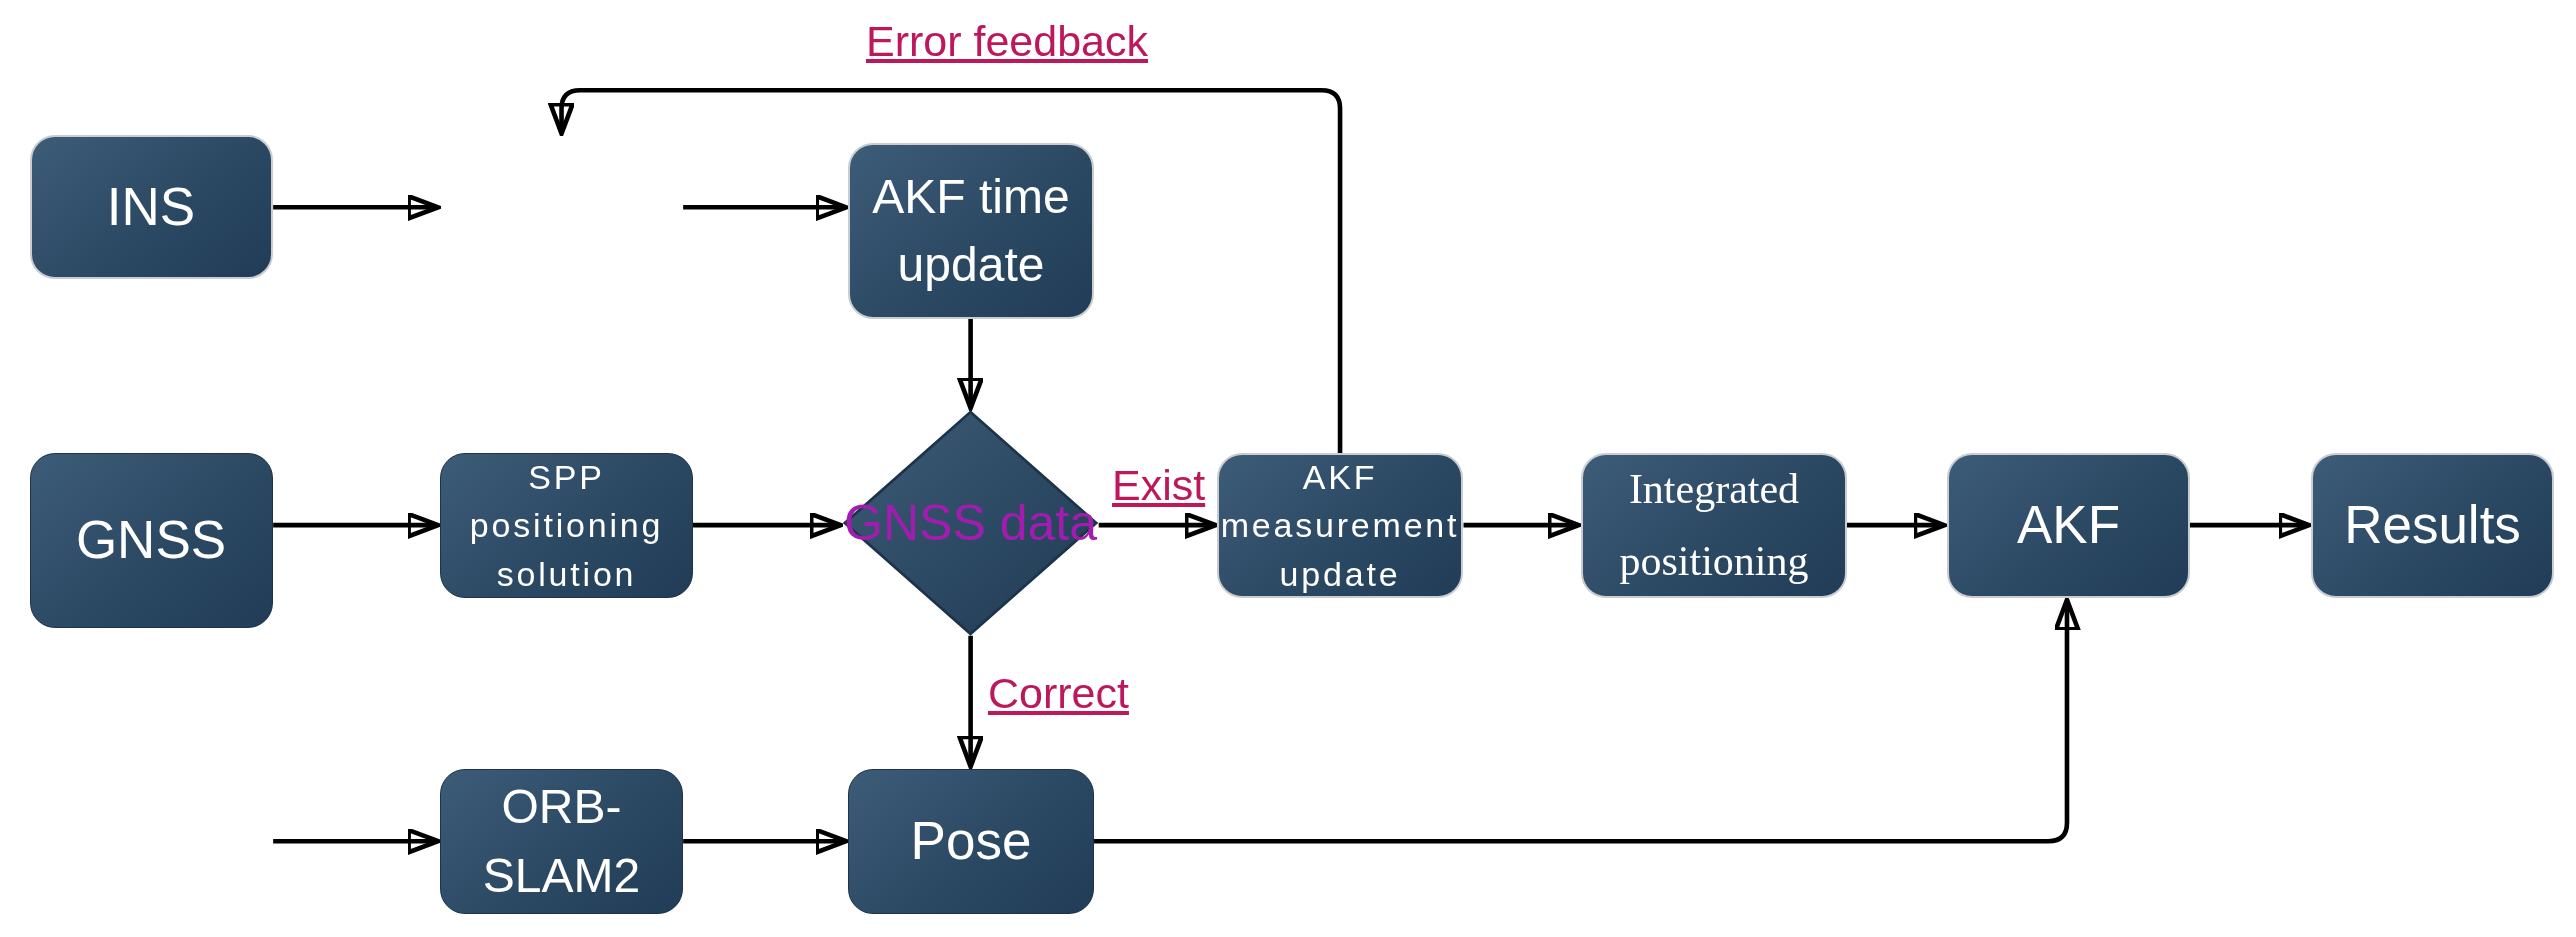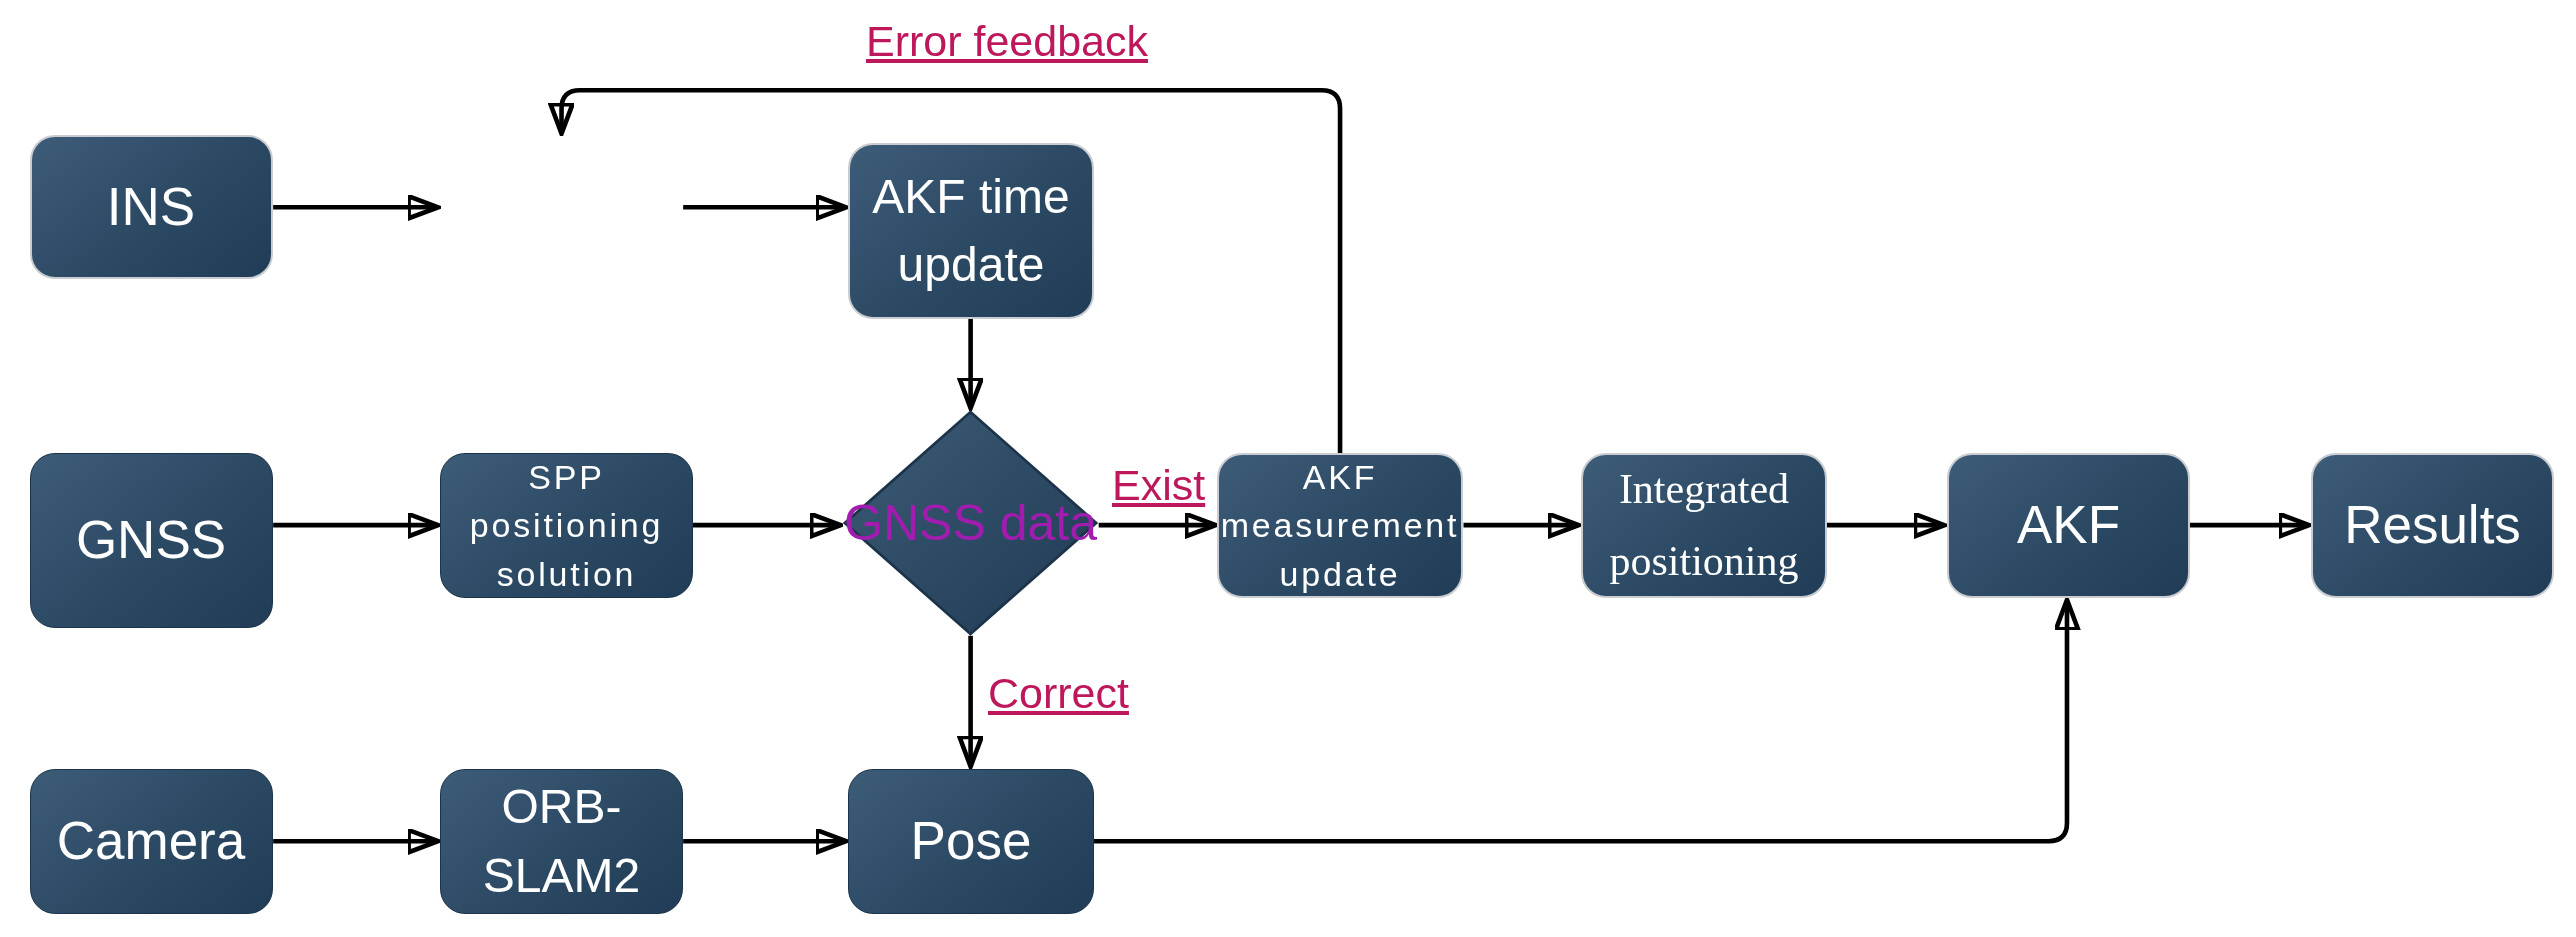--- a/index.html
+++ b/index.html
@@ -95,28 +95,27 @@
     <svg width="255" height="226" viewBox="0 0 277 245">
       <polygon points="138.5,2 275,122.5 138.5,243 2,122.5" fill="url(#diamond-grad)" stroke="#1c3349" stroke-width="3"></polygon>
     </svg>
     <div class="diamond-label">GNSS data</div>
   </div>
 
   <div class="node light-border fs-small" style="left:1217px;top:453px;width:246px;height:145px;"><span>AKF
 measurement
 update</span></div>
 
-  <div class="node light-border fs-serif" style="left:1581px;top:453px;width:246px;height:145px;"><span>Integrated
+  <div class="node light-border fs-serif" style="left:1581px;top:453px;width:266px;height:145px;"><span>Integrated
 positioning</span></div>
 
   <div class="node light-border fs-big" style="left:1947px;top:453px;width:243px;height:145px;"><span>AKF</span></div>
 
   <div class="node light-border fs-big" style="left:2311px;top:453px;width:243px;height:145px;"><span>Results</span></div>
 
-  <div class="node dark-border fs-big" style="left:29.5px;top:769px;width:243px;height:145px;"><span>Camera</span></div>
 
   <div class="node dark-border fs-med" style="left:440px;top:769px;width:243px;height:145px;"><span>ORB-
 SLAM2</span></div>
 
   <div class="node dark-border fs-big" style="left:848px;top:769px;width:246px;height:145px;"><span>Pose</span></div>
 
   <div id="lbl-error-feedback" class="edge-label">Error feedback</div>
   <div id="lbl-exist" class="edge-label">Exist</div>
   <div id="lbl-correct" class="edge-label">Correct</div>
 

